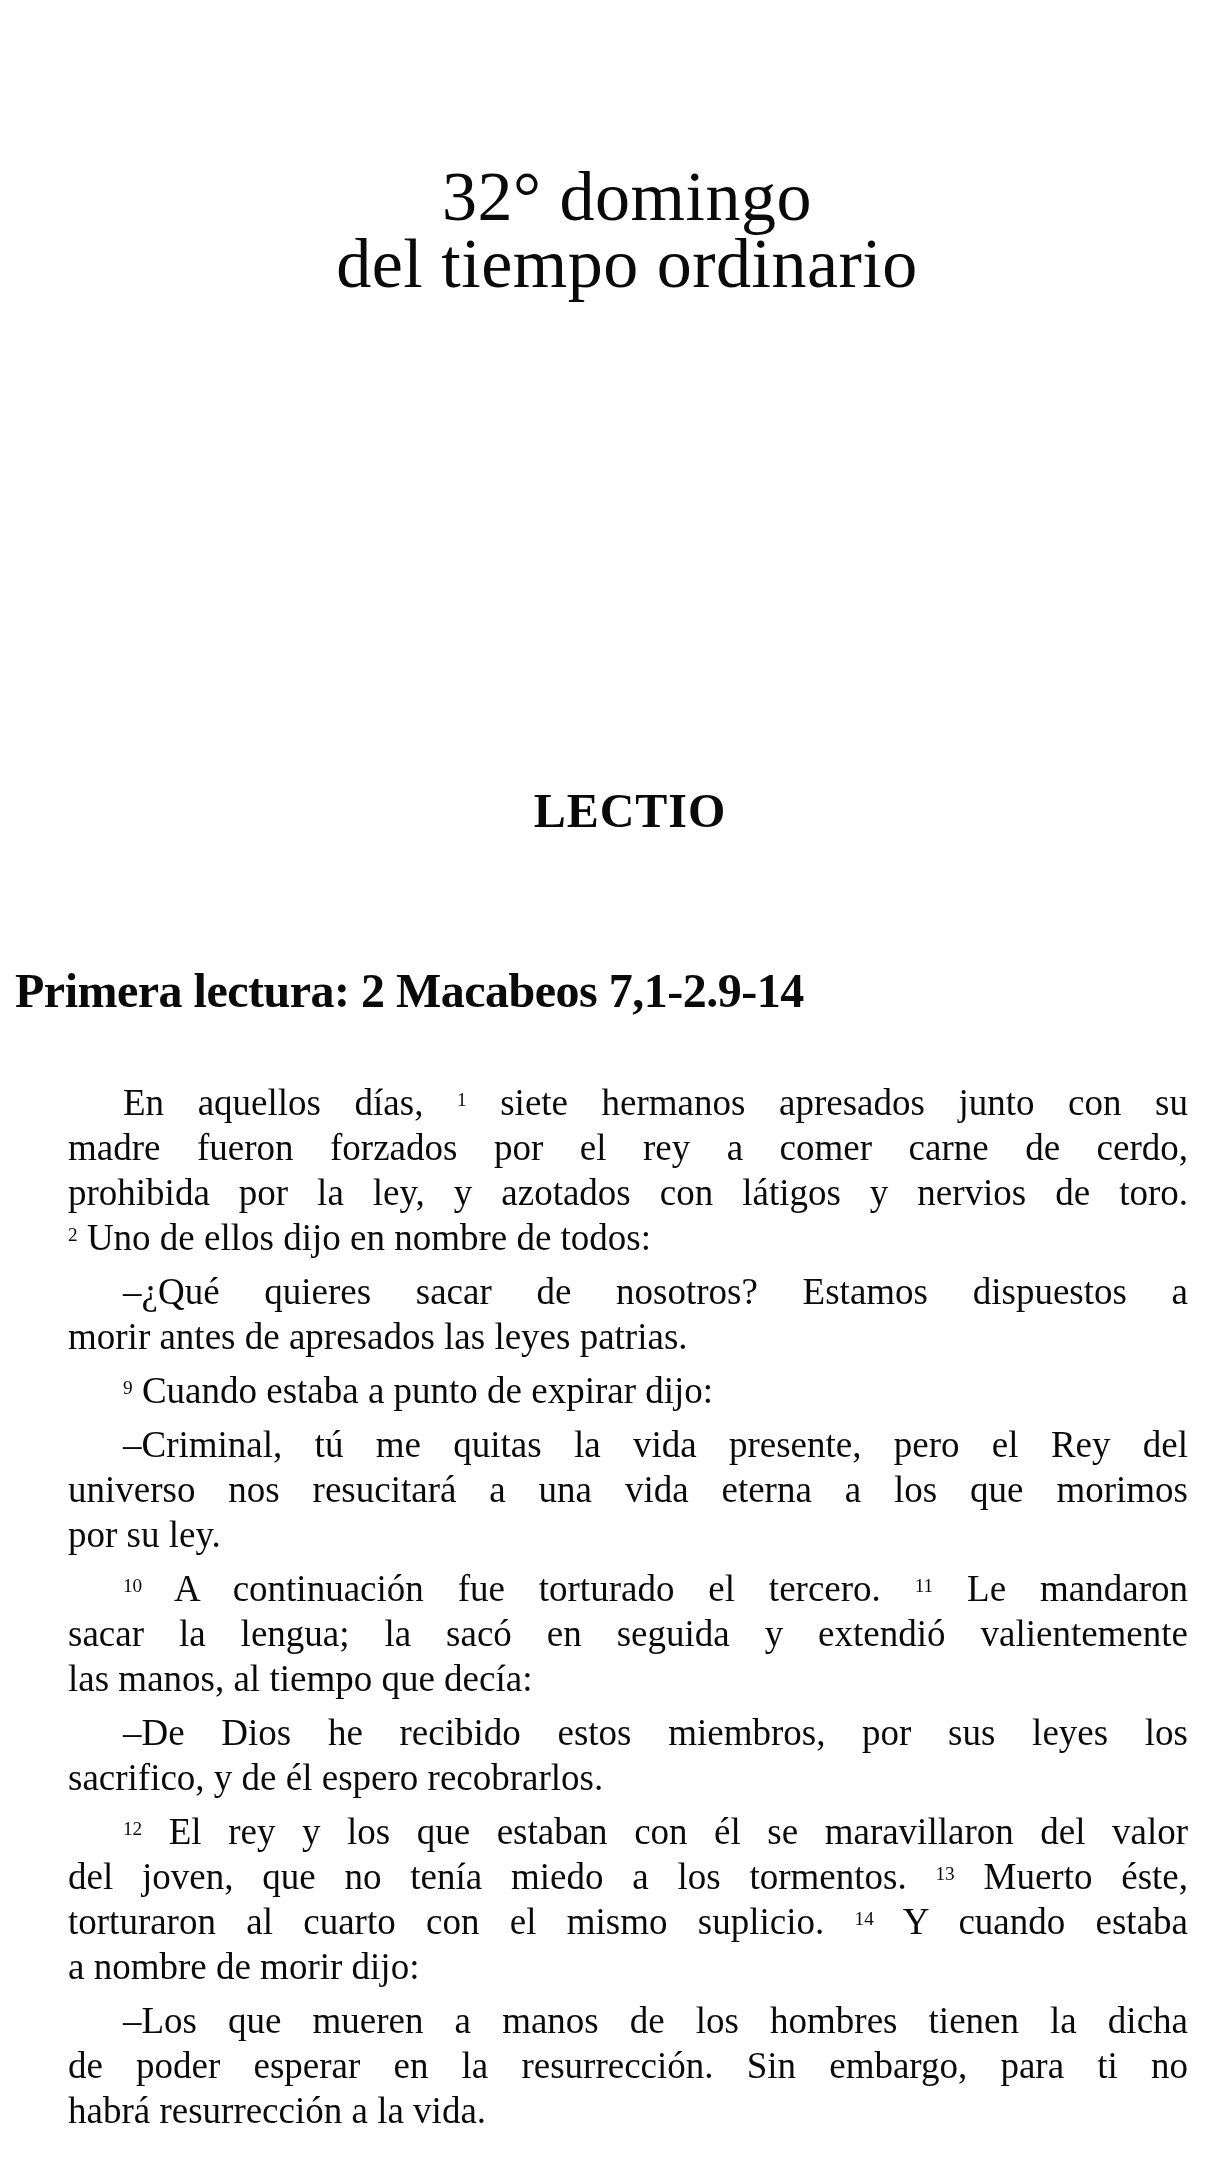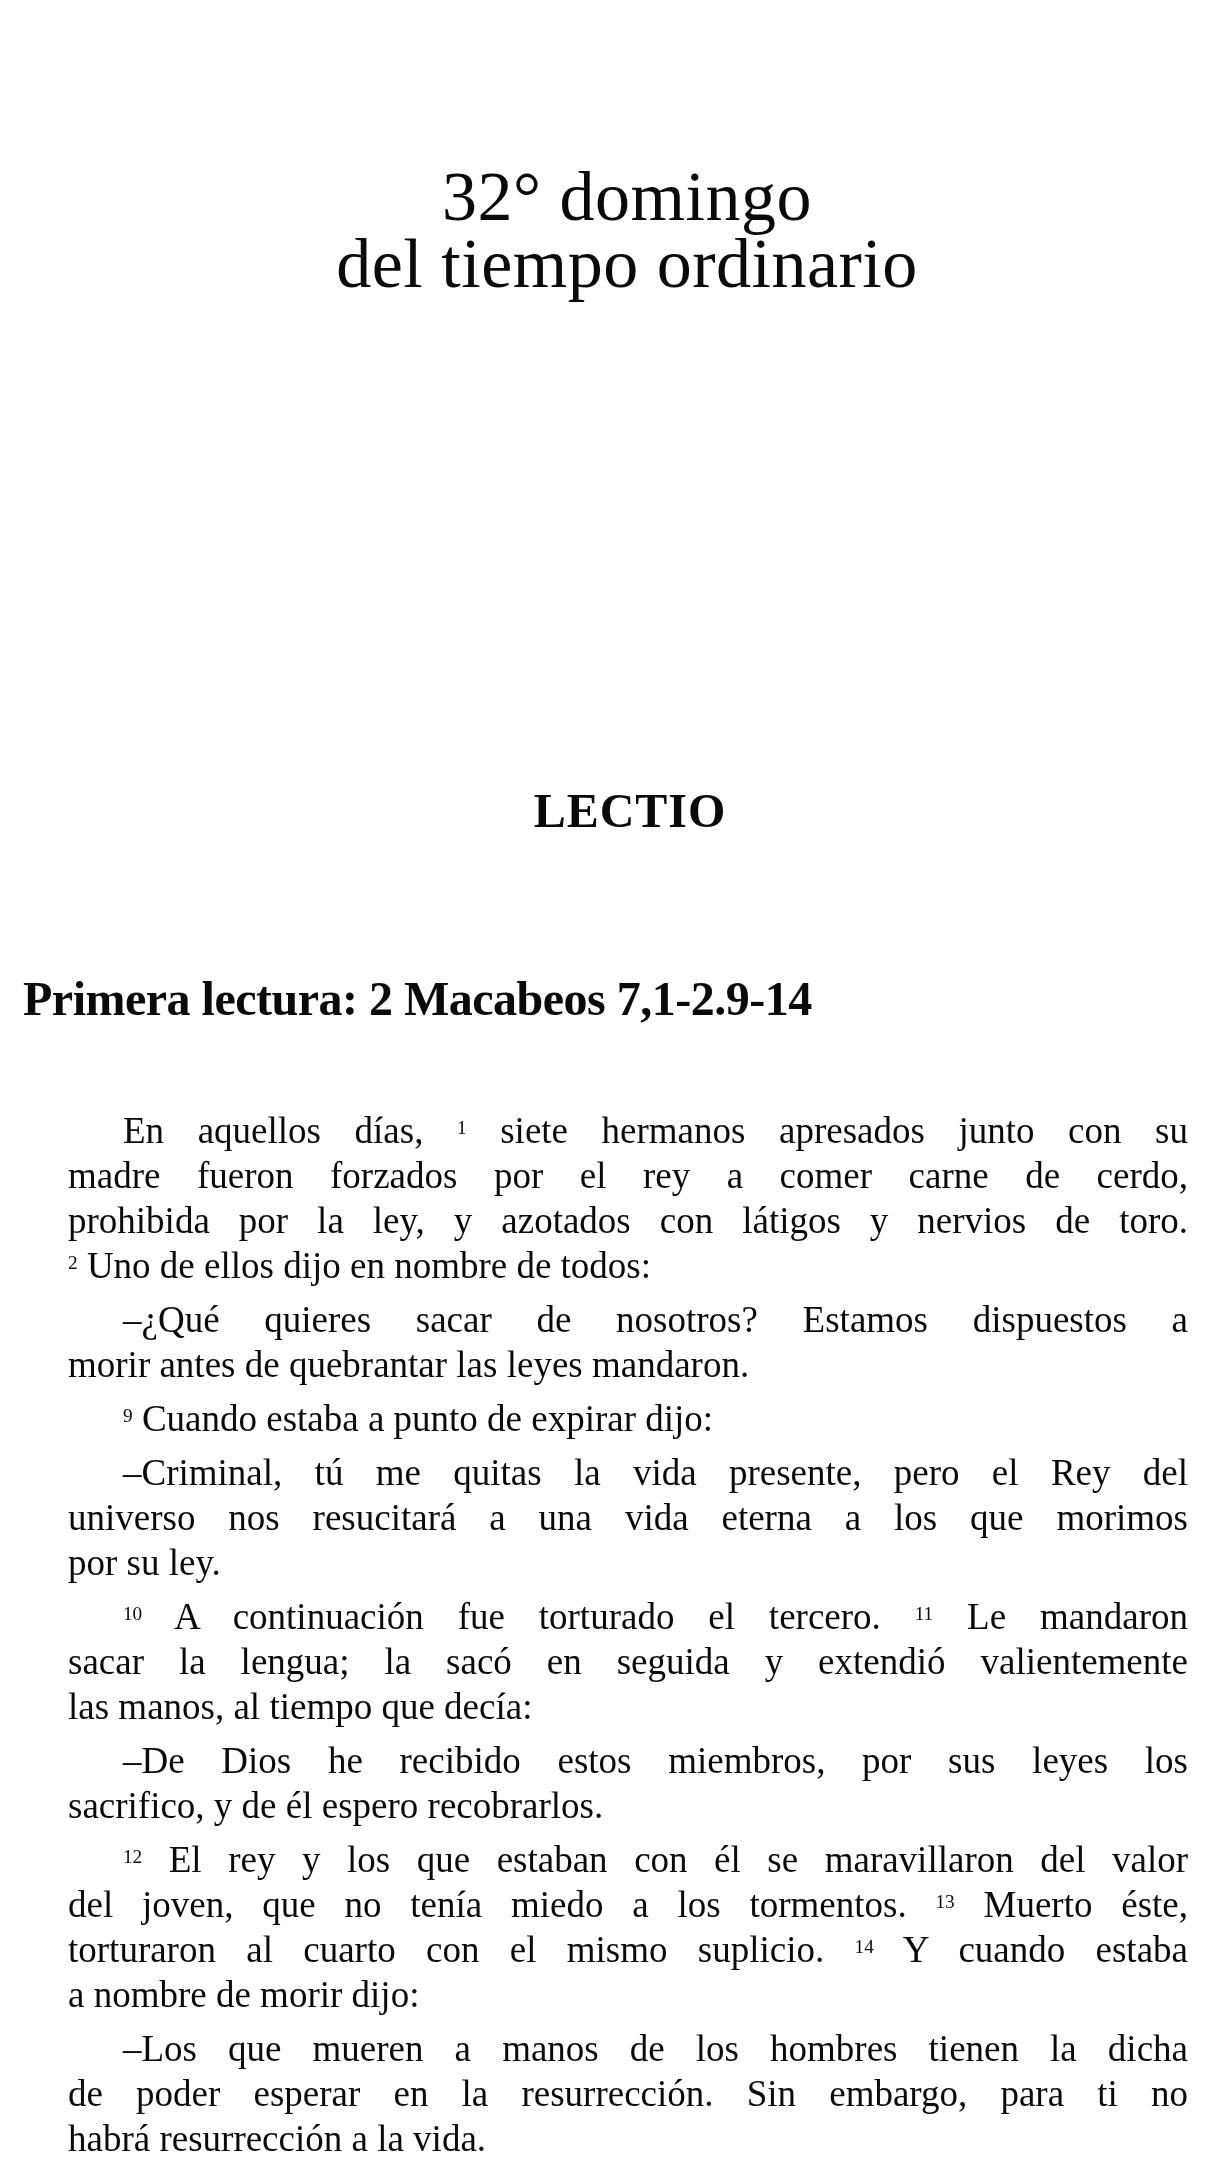--- a/index.html
+++ b/index.html
@@ -38,30 +38,30 @@
     text-align: center;
     font-weight: 700;
     font-size: 48px;
     line-height: 1;
     letter-spacing: 1px;
   }
   .reading-heading {
     position: absolute;
     top: 967px;
     left: 15px;
-    margin: 8px;
+    margin: 0;
     font-weight: 700;
     font-size: 48px;
     line-height: 1;
     letter-spacing: -0.5px;
     white-space: nowrap;
   }
   .reading-text {
     position: absolute;
-    top: 1108px;
+    top: 1080px;
     left: 68px;
     width: 1120px;
     font-size: 37px;
     line-height: 45px;
   }
   .para { margin: 0 0 9px 0; }
   .para:last-child { margin-bottom: 0; }
   .line {
     text-align: justify;
     text-align-last: justify;
@@ -92,21 +92,21 @@
 
   <div class="reading-text">
       <div class="para">
         <div class="line first">En aquellos días, <sup class="verse">1</sup> siete hermanos apresados junto con su</div>
         <div class="line">madre fueron forzados por el rey a comer carne de cerdo,</div>
         <div class="line">prohibida por la ley, y azotados con látigos y nervios de toro.</div>
         <div class="line last"><sup class="verse">2</sup> Uno de ellos dijo en nombre de todos:</div>
       </div>
       <div class="para">
         <div class="line first">–¿Qué quieres sacar de nosotros? Estamos dispuestos a</div>
-        <div class="line last">morir antes de quebrantar las leyes mandaron.</div>
+        <div class="line last">morir antes de apresados las leyes patrias.</div>
       </div>
       <div class="para">
         <div class="line first last"><sup class="verse">9</sup> Cuando estaba a punto de expirar dijo:</div>
       </div>
       <div class="para">
         <div class="line first">–Criminal, tú me quitas la vida presente, pero el Rey del</div>
         <div class="line">universo nos resucitará a una vida eterna a los que morimos</div>
         <div class="line last">por su ley.</div>
       </div>
       <div class="para">

